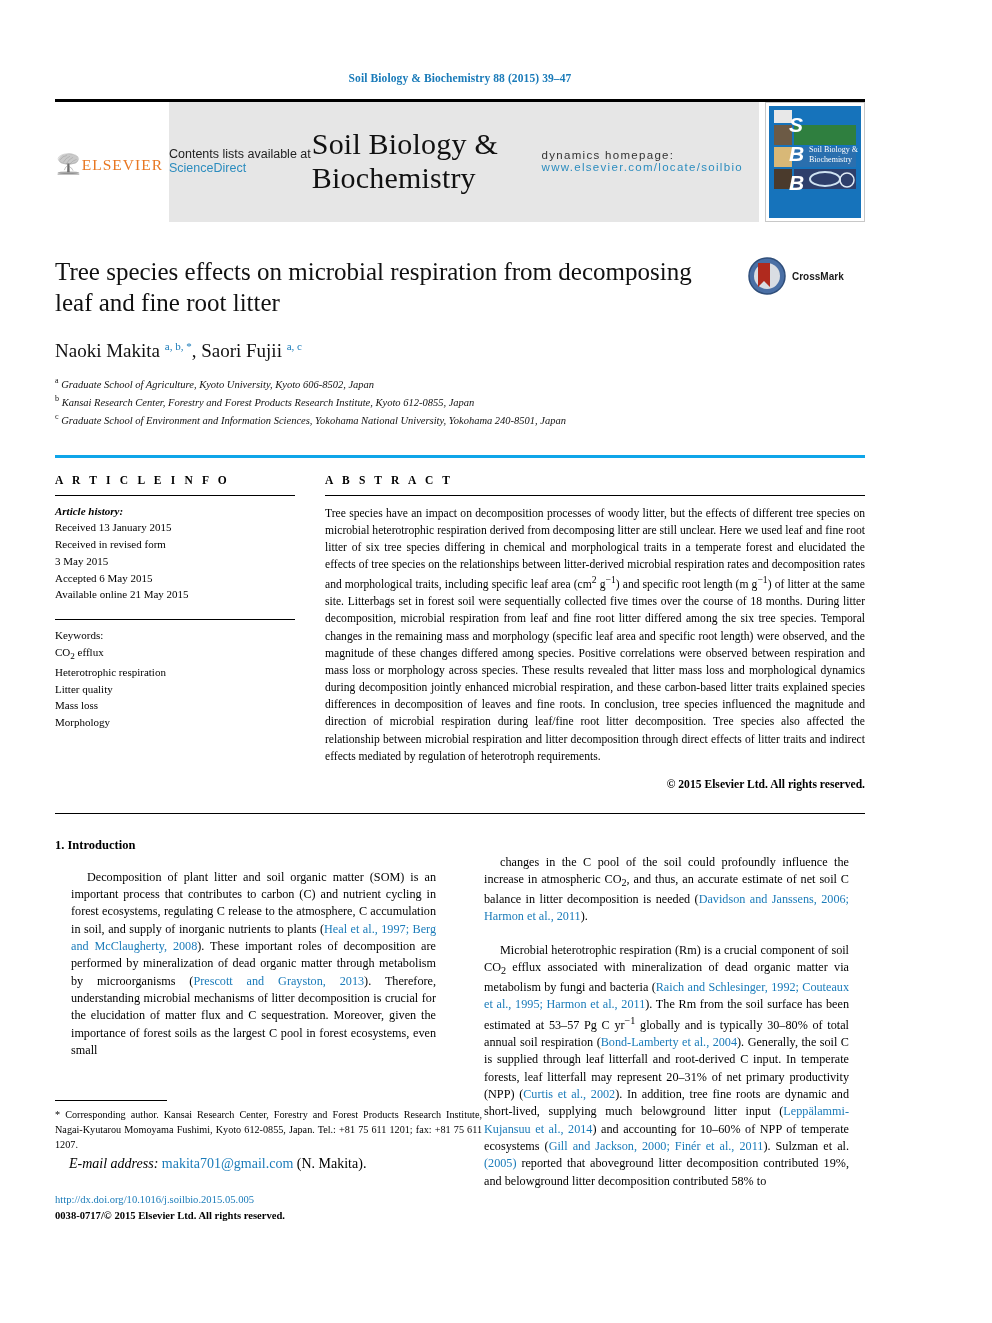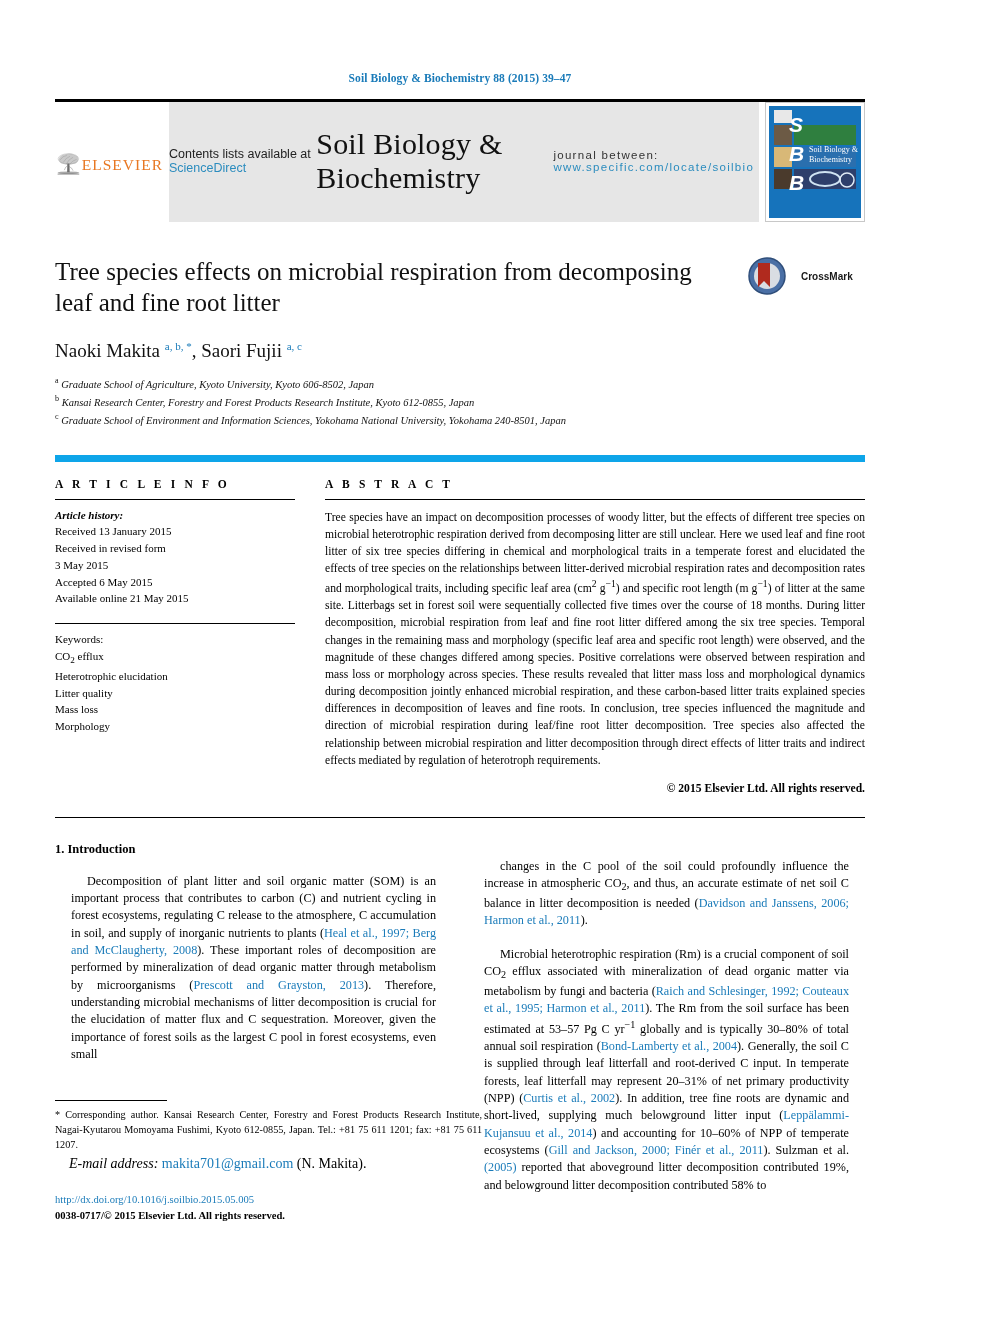--- a/index.html
+++ b/index.html
@@ -141,34 +141,34 @@
   }
   .affils sup { font-style: normal; font-size: 8px; }
 
   .crossmark {
     position: absolute;
     right: 0;
     top: 0;
     width: 118px;
     display: flex;
     align-items: center;
-    gap: 14px;
+    gap: 5px;
   }
   .crossmark-label {
     font-family: "Liberation Sans", sans-serif;
     font-size: 10px;
     font-weight: bold;
     color: #1a1a1a;
   }
 
   
   .info-abstract {
     margin: 26px 55px 0 55px;
     display: flex;
-    border-top: 7px solid #0ea5e9;
+    border-top: 3px solid #0ea5e9;
     padding-top: 16px;
   }
   .col-info {
     flex: 0 0 270px;
     padding-right: 30px;
     box-sizing: border-box;
   }
   .col-abstract {
     flex: 1 1 auto;
   }
@@ -275,21 +275,21 @@
       </svg>
       <div class="elsevier-word">ELSEVIER</div>
     </div>
 
     <div class="masthead-center">
       <div class="contents-line">
         <span>Contents lists available at </span><span class="sd">ScienceDirect</span>
       </div>
       <div class="journal-name">Soil Biology &amp; Biochemistry</div>
       <div class="homepage-line">
-        <span>journal between: </span><span class="url">www.specific.com/locate/soilbio</span>
+        <span>dynamics homepage: </span><span class="url">www.elsevier.com/locate/soilbio</span>
       </div>
     </div>
 
     <div class="cover-thumb">
       <div class="cover-inner">
         <svg width="100%" height="100%" viewBox="0 0 92 112" preserveAspectRatio="none">
           <rect x="0" y="0" width="92" height="112" fill="#1673bb"></rect>
           <rect x="5" y="4" width="18" height="13" fill="#e8e8e8"></rect>
           <rect x="5" y="19" width="18" height="20" fill="#6c5a45"></rect>
           <rect x="5" y="41" width="18" height="20" fill="#d8b877"></rect>
@@ -343,21 +343,21 @@
         <div>Received in revised form</div>
         <div>3 May 2015</div>
         <div>Accepted 6 May 2015</div>
         <div>Available online 21 May 2015</div>
       </div>
       <div class="info-gap"></div>
       <div class="rule"></div>
       <div class="kw-block">
         <div class="ital">Keywords:</div>
         <div>CO<sub>2</sub> efflux</div>
-        <div>Heterotrophic elucidation</div>
+        <div>Heterotrophic respiration</div>
         <div>Litter quality</div>
         <div>Mass loss</div>
         <div>Morphology</div>
       </div>
     </div>
 
     <div class="col-abstract">
       <div class="sec-head">A B S T R A C T</div>
       <div class="rule-thick"></div>
       <div class="abstract-text">Tree species have an impact on decomposition processes of woody litter, but the effects of different tree species on microbial heterotrophic respiration derived from decomposing litter are still unclear. Here we used leaf and fine root litter of six tree species differing in chemical and morphological traits in a temperate forest and elucidated the effects of tree species on the relationships between litter-derived microbial respiration rates and decomposition rates and morphological traits, including specific leaf area (cm<sup>2</sup> g<sup>−1</sup>) and specific root length (m g<sup>−1</sup>) of litter at the same site. Litterbags set in forest soil were sequentially collected five times over the course of 18 months. During litter decomposition, microbial respiration from leaf and fine root litter differed among the six tree species. Temporal changes in the remaining mass and morphology (specific leaf area and specific root length) were observed, and the magnitude of these changes differed among species. Positive correlations were observed between respiration and mass loss or morphology across species. These results revealed that litter mass loss and morphological dynamics during decomposition jointly enhanced microbial respiration, and these carbon-based litter traits explained species differences in decomposition of leaves and fine roots. In conclusion, tree species influenced the magnitude and direction of microbial respiration during leaf/fine root litter decomposition. Tree species also affected the relationship between microbial respiration and litter decomposition through direct effects of litter traits and indirect effects mediated by regulation of heterotroph requirements.</div>

